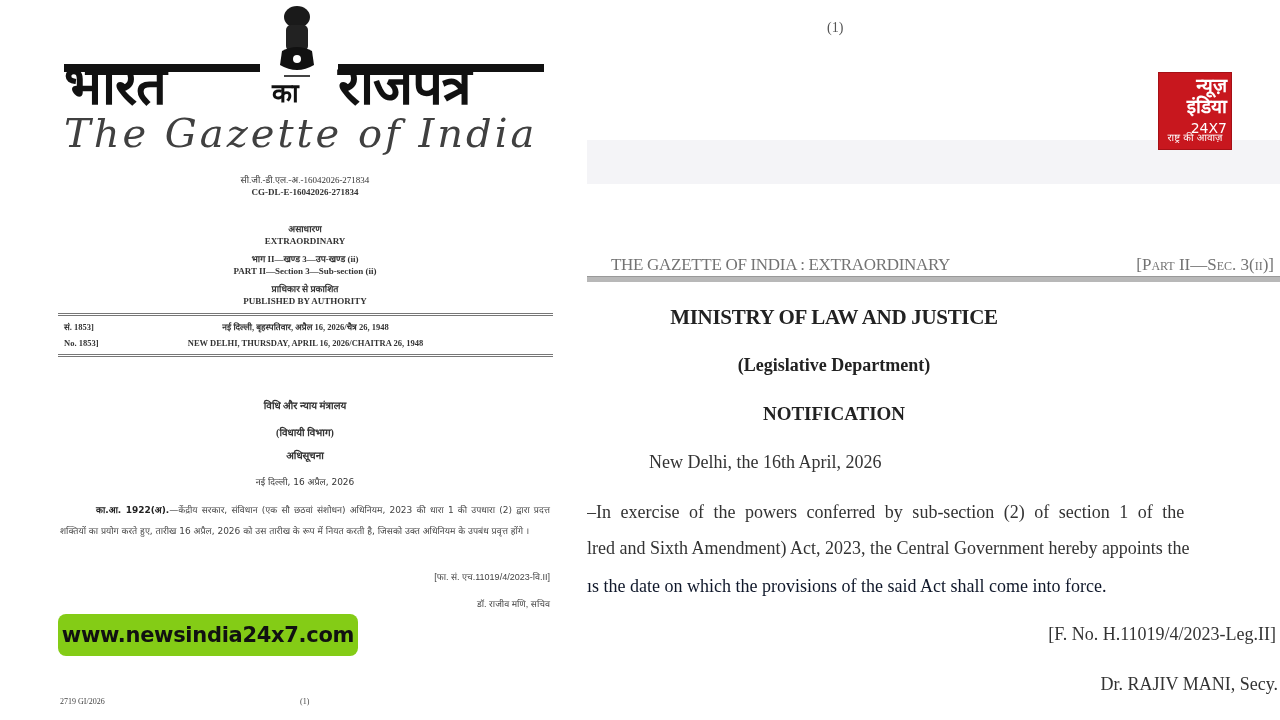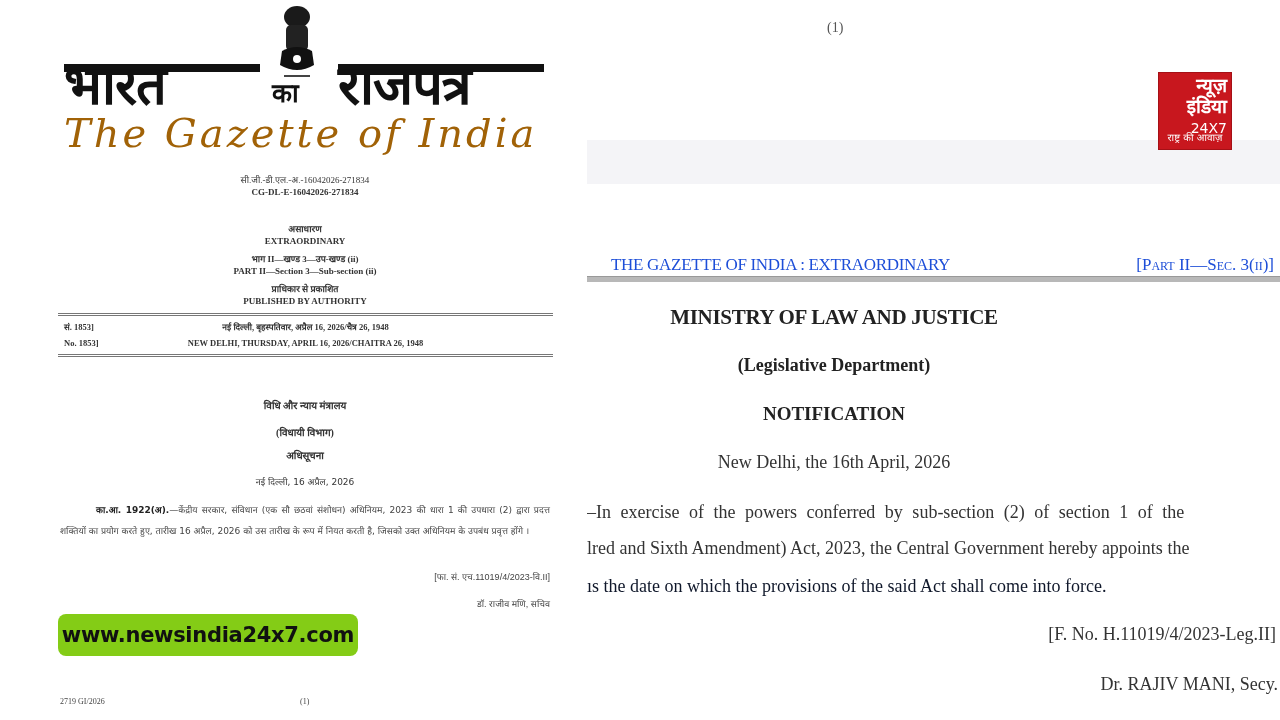--- a/index.html
+++ b/index.html
@@ -8,21 +8,21 @@
 
   
   .left-page { position: absolute; left: 0; top: 0; width: 580px; height: 720px; background: #fff; }
   .emblem { position: absolute; left: 272px; top: 3px; width: 50px; height: 80px; }
   .masthead-hi { position: absolute; left: 64px; top: 58px; width: 480px; height: 56px; }
   .mh-word { position: absolute; top: 0; font-family: "DejaVu Sans", sans-serif; font-weight: 900; color: #111; letter-spacing: -1px; }
   .mh-bharat { left: 0; font-size: 54px; line-height: 56px; }
   .mh-ka { left: 208px; top: 20px; font-size: 26px; line-height: 30px; }
   .mh-rajpatra { left: 274px; font-size: 54px; line-height: 56px; }
   .mh-bar { position: absolute; top: 6px; height: 8px; background: #111; }
-  .masthead-en { position: absolute; left: 64px; top: 110px; width: 480px; font-family: "DejaVu Serif", serif; font-style: italic; font-size: 40px; line-height: 46px; color: #a16207; letter-spacing: 3px; white-space: nowrap; }
+  .masthead-en { position: absolute; left: 64px; top: 110px; width: 480px; font-family: "DejaVu Serif", serif; font-style: italic; font-size: 40px; line-height: 46px; color: #404040; letter-spacing: 3px; white-space: nowrap; }
 
   .center-col { position: absolute; left: 60px; width: 490px; text-align: center; font-size: 9px; line-height: 12px; color: #333; }
   .bold { font-weight: bold; }
   .dateline { position: absolute; left: 58px; top: 313px; width: 495px; height: 44px; border-top: 3px double #777; border-bottom: 3px double #777; }
   .dl-row { position: absolute; left: 0; width: 100%; font-size: 8.5px; font-weight: bold; color: #333; height: 12px; line-height: 12px; }
   .dl-no { position: absolute; left: 6px; }
   .dl-text { position: absolute; left: 0; width: 100%; text-align: center; }
 
   .hi-title { font-size: 10px; font-weight: bold; color: #333; }
   .hi-para { position: absolute; left: 60px; top: 500px; width: 490px; font-family: "DejaVu Sans", sans-serif; font-size: 9px; line-height: 21px; color: #444; text-indent: 36px; text-align: justify; }
@@ -35,30 +35,30 @@
   
   .right-page { position: absolute; left: 587px; top: 0; width: 693px; height: 720px; background: #fff; overflow: hidden; }
   .page-no-top { position: absolute; left: 240px; top: 20px; font-size: 14px; color: #555; }
   .grey-band { position: absolute; left: 0; top: 140px; width: 693px; height: 44px; background: #f4f4f7; }
   .logo { position: absolute; left: 571px; top: 72px; width: 74px; height: 78px; background: #c8171e; border: 1px solid #a51016; color: #fff; font-family: "DejaVu Sans", sans-serif; text-align: center; }
   .logo-l1 { position: absolute; left: 0; right: 4px; top: 1px; font-size: 19px; font-weight: bold; line-height: 22px; text-align: right; }
   .logo-l2 { position: absolute; left: 0; right: 4px; top: 22px; font-size: 19px; font-weight: bold; line-height: 22px; text-align: right; }
   .logo-l3 { position: absolute; right: 4px; top: 50px; font-size: 14px; line-height: 10px; }
   .logo-l4 { position: absolute; left: 0; right: 0; top: 58px; font-size: 10px; line-height: 14px; }
 
-  .running-head { position: absolute; left: 24px; top: 255px; width: 669px; font-size: 17px; color: #1d4ed8; height: 20px; line-height: 20px; }
+  .running-head { position: absolute; left: 24px; top: 255px; width: 669px; font-size: 17px; color: #737373; height: 20px; line-height: 20px; }
   .rh-left { position: absolute; left: 0; letter-spacing: -0.3px; }
   .rh-right { position: absolute; right: 6px; font-variant: small-caps; }
   .rh-rule { position: absolute; left: 0; top: 276px; width: 693px; height: 6px; background: #b8b8b8; border-top: 1px solid #999; }
 
   .r-heading { position: absolute; left: 0; width: 500px; text-align: center; font-weight: bold; color: #222; }
   .r-ministry { top: 305px; left: 62px; width: 370px; font-size: 21px; letter-spacing: -0.3px; }
   .r-dept { top: 355px; left: 62px; width: 370px; font-size: 18px; }
   .r-notif { top: 403px; left: 62px; width: 370px; font-size: 19px; }
-  .r-date { position: absolute; top: 452px; left: 62px; width: 370px; text-align: center; font-size: 18px; color: #333; }
+  .r-date { position: absolute; top: 452px; left: 62px; width: 370px; font-size: 18px; color: #333; }
 
   .r-line { position: absolute; left: 0; width: 693px; font-size: 18px; color: #333; white-space: nowrap; }
   .r-l1 { top: 502px; word-spacing: 5px; }
   .r-l2 { top: 538px; }
   .r-l3 { top: 576px; color: #0f172a; }
   .r-ref { position: absolute; right: 4px; top: 624px; font-size: 18px; color: #333; }
   .r-sign { position: absolute; right: 2px; top: 674px; font-size: 18px; color: #333; }
 
   .divider { position: absolute; left: 580px; top: 0; width: 7px; height: 720px; background: #fff; }
 </style>

